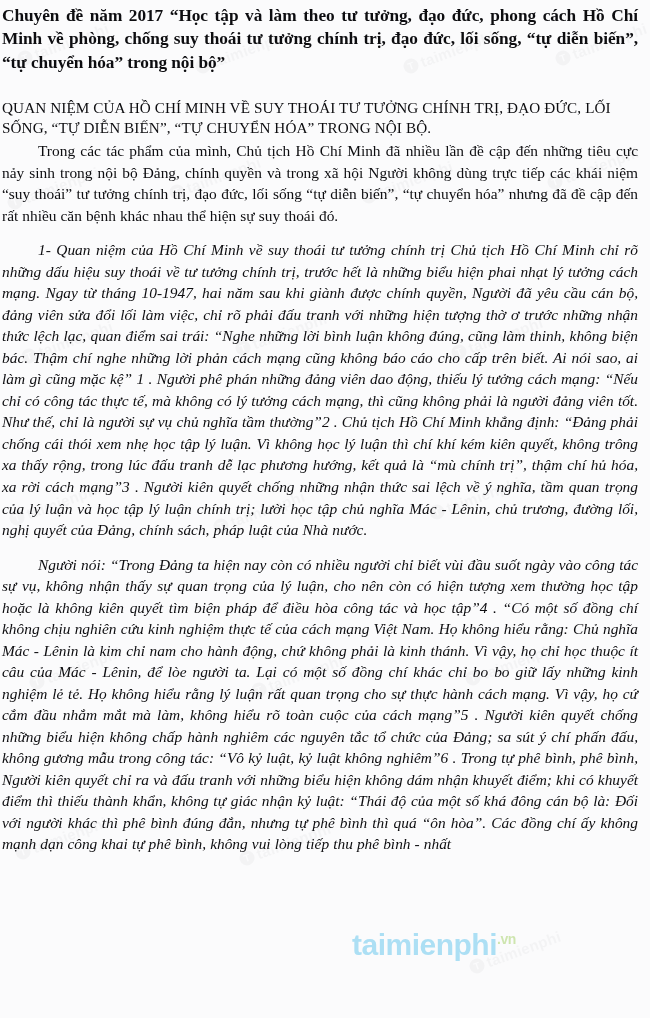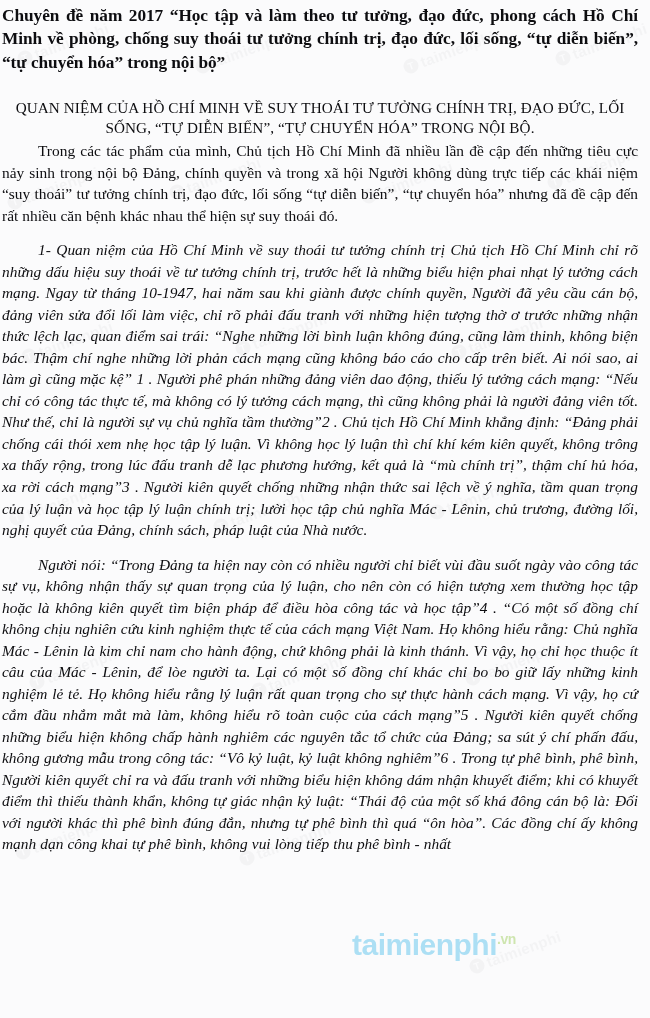--- a/index.html
+++ b/index.html
@@ -82,21 +82,20 @@
     text-align: justify;
     text-align-last: left;
     margin: 0 0 4px 0;
     letter-spacing: -.05px;
   }
 
   .doc-subtitle {
     font-size: 15.2px;
     font-weight: 400;
     line-height: 1.30;
-    text-align: center;
     margin: 24px 0 0 0;
     letter-spacing: .1px;
   }
 
   .section-heading {
     font-size: 15.5px;
     font-weight: 700;
     margin: 34px 0 0 37px;
     line-height: 1.2;
   }

